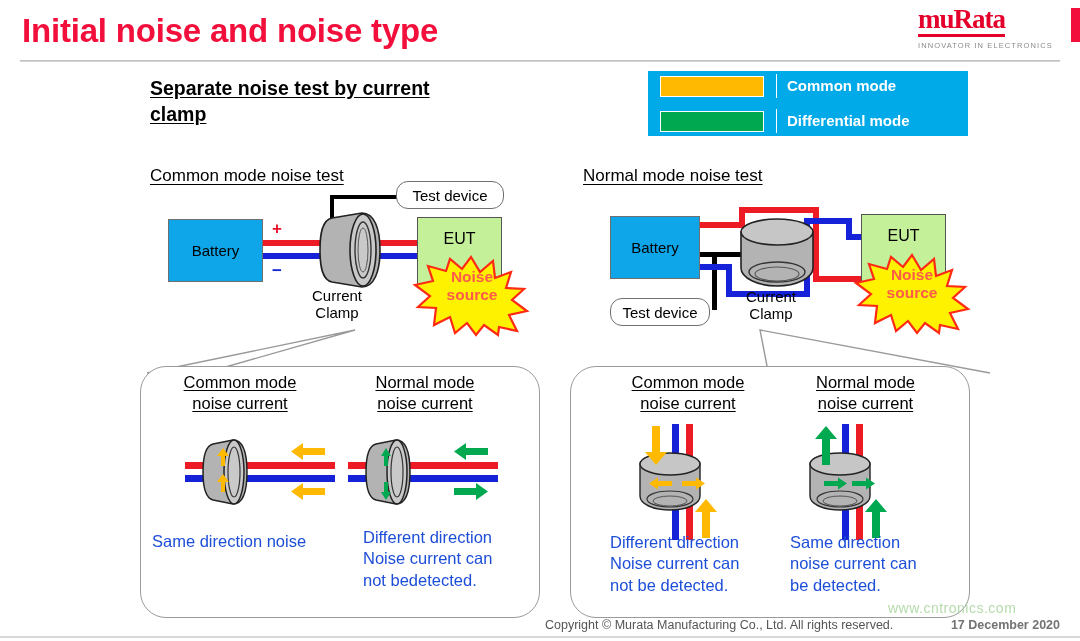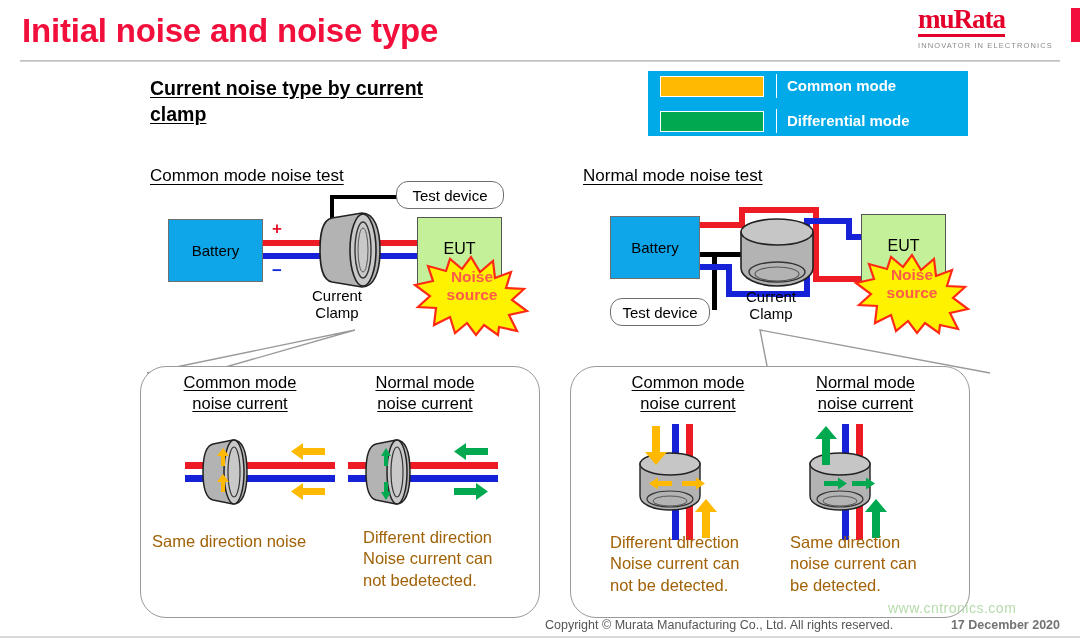--- a/index.html
+++ b/index.html
@@ -60,21 +60,21 @@
   .diag-title{
     position:absolute;font-size:17px;color:#000;
     text-decoration:underline;text-underline-offset:3px;white-space:nowrap;
   }
   .box{
     position:absolute;border:1.5px solid #6f6f6f;background:#0ea5e9;
     display:flex;align-items:center;justify-content:center;
     font-size:15px;color:#000;box-sizing:border-box;
   }
   .box.white{background:#ffffff;border-radius:12px;}
-  .box.eut{background:#C5F09A;border-color:#555;font-size:16px;align-items:flex-start;padding-top:22px;}
+  .box.eut{background:#C5F09A;border-color:#555;font-size:16px;align-items:flex-start;padding-top:12px;}
   .cap{
     position:absolute;font-size:15px;color:#000;text-align:center;
     line-height:1.15;white-space:nowrap;
   }
   .sign{position:absolute;font-size:17px;font-weight:bold;}
   .sign.p{color:#E8122C;}
   .sign.m{color:#1629D8;}
 
   
   .w{position:absolute;}
@@ -86,21 +86,21 @@
   .callout{
     position:absolute;border:1.4px solid #9a9a9a;border-radius:26px;
     background:#ffffff;box-sizing:border-box;
   }
   .co-head{
     position:absolute;text-align:center;font-size:16.5px;color:#000;
     line-height:1.28;
   }
   .co-head span{text-decoration:underline;text-underline-offset:2px;}
   .co-text{
-    position:absolute;font-size:16.5px;color:#a16207;line-height:1.3;
+    position:absolute;font-size:16.5px;color:#1d4ed8;line-height:1.3;
   }
 
   
   .footer{
     position:absolute;left:545px;top:618px;font-size:12.5px;color:#555;
     white-space:nowrap;
   }
   .footer-date{
     position:absolute;right:20px;top:618px;font-size:12.5px;color:#737373;
     font-weight:bold;white-space:nowrap;
@@ -123,21 +123,21 @@
   <div class="title">Initial noise and noise type</div>
   <div class="hr-top"></div>
 
   <div class="logo">
     <div class="logo-mark">muRata</div>
     <div class="logo-tag">INNOVATOR IN ELECTRONICS</div>
   </div>
   <div class="corner-red"></div>
 
   <div class="sec-head">
-    <span> Current noise type by current</span><br>
+    <span> Separate noise test by current</span><br>
     <span>clamp</span>
   </div>
 
   <div class="legend">
     <div class="legend-row">
       <div class="legend-sw-wrap">
         <div class="legend-sw" style="background:#FFB900"></div>
       </div>
       <div class="legend-lbl">Common mode</div>
     </div>

